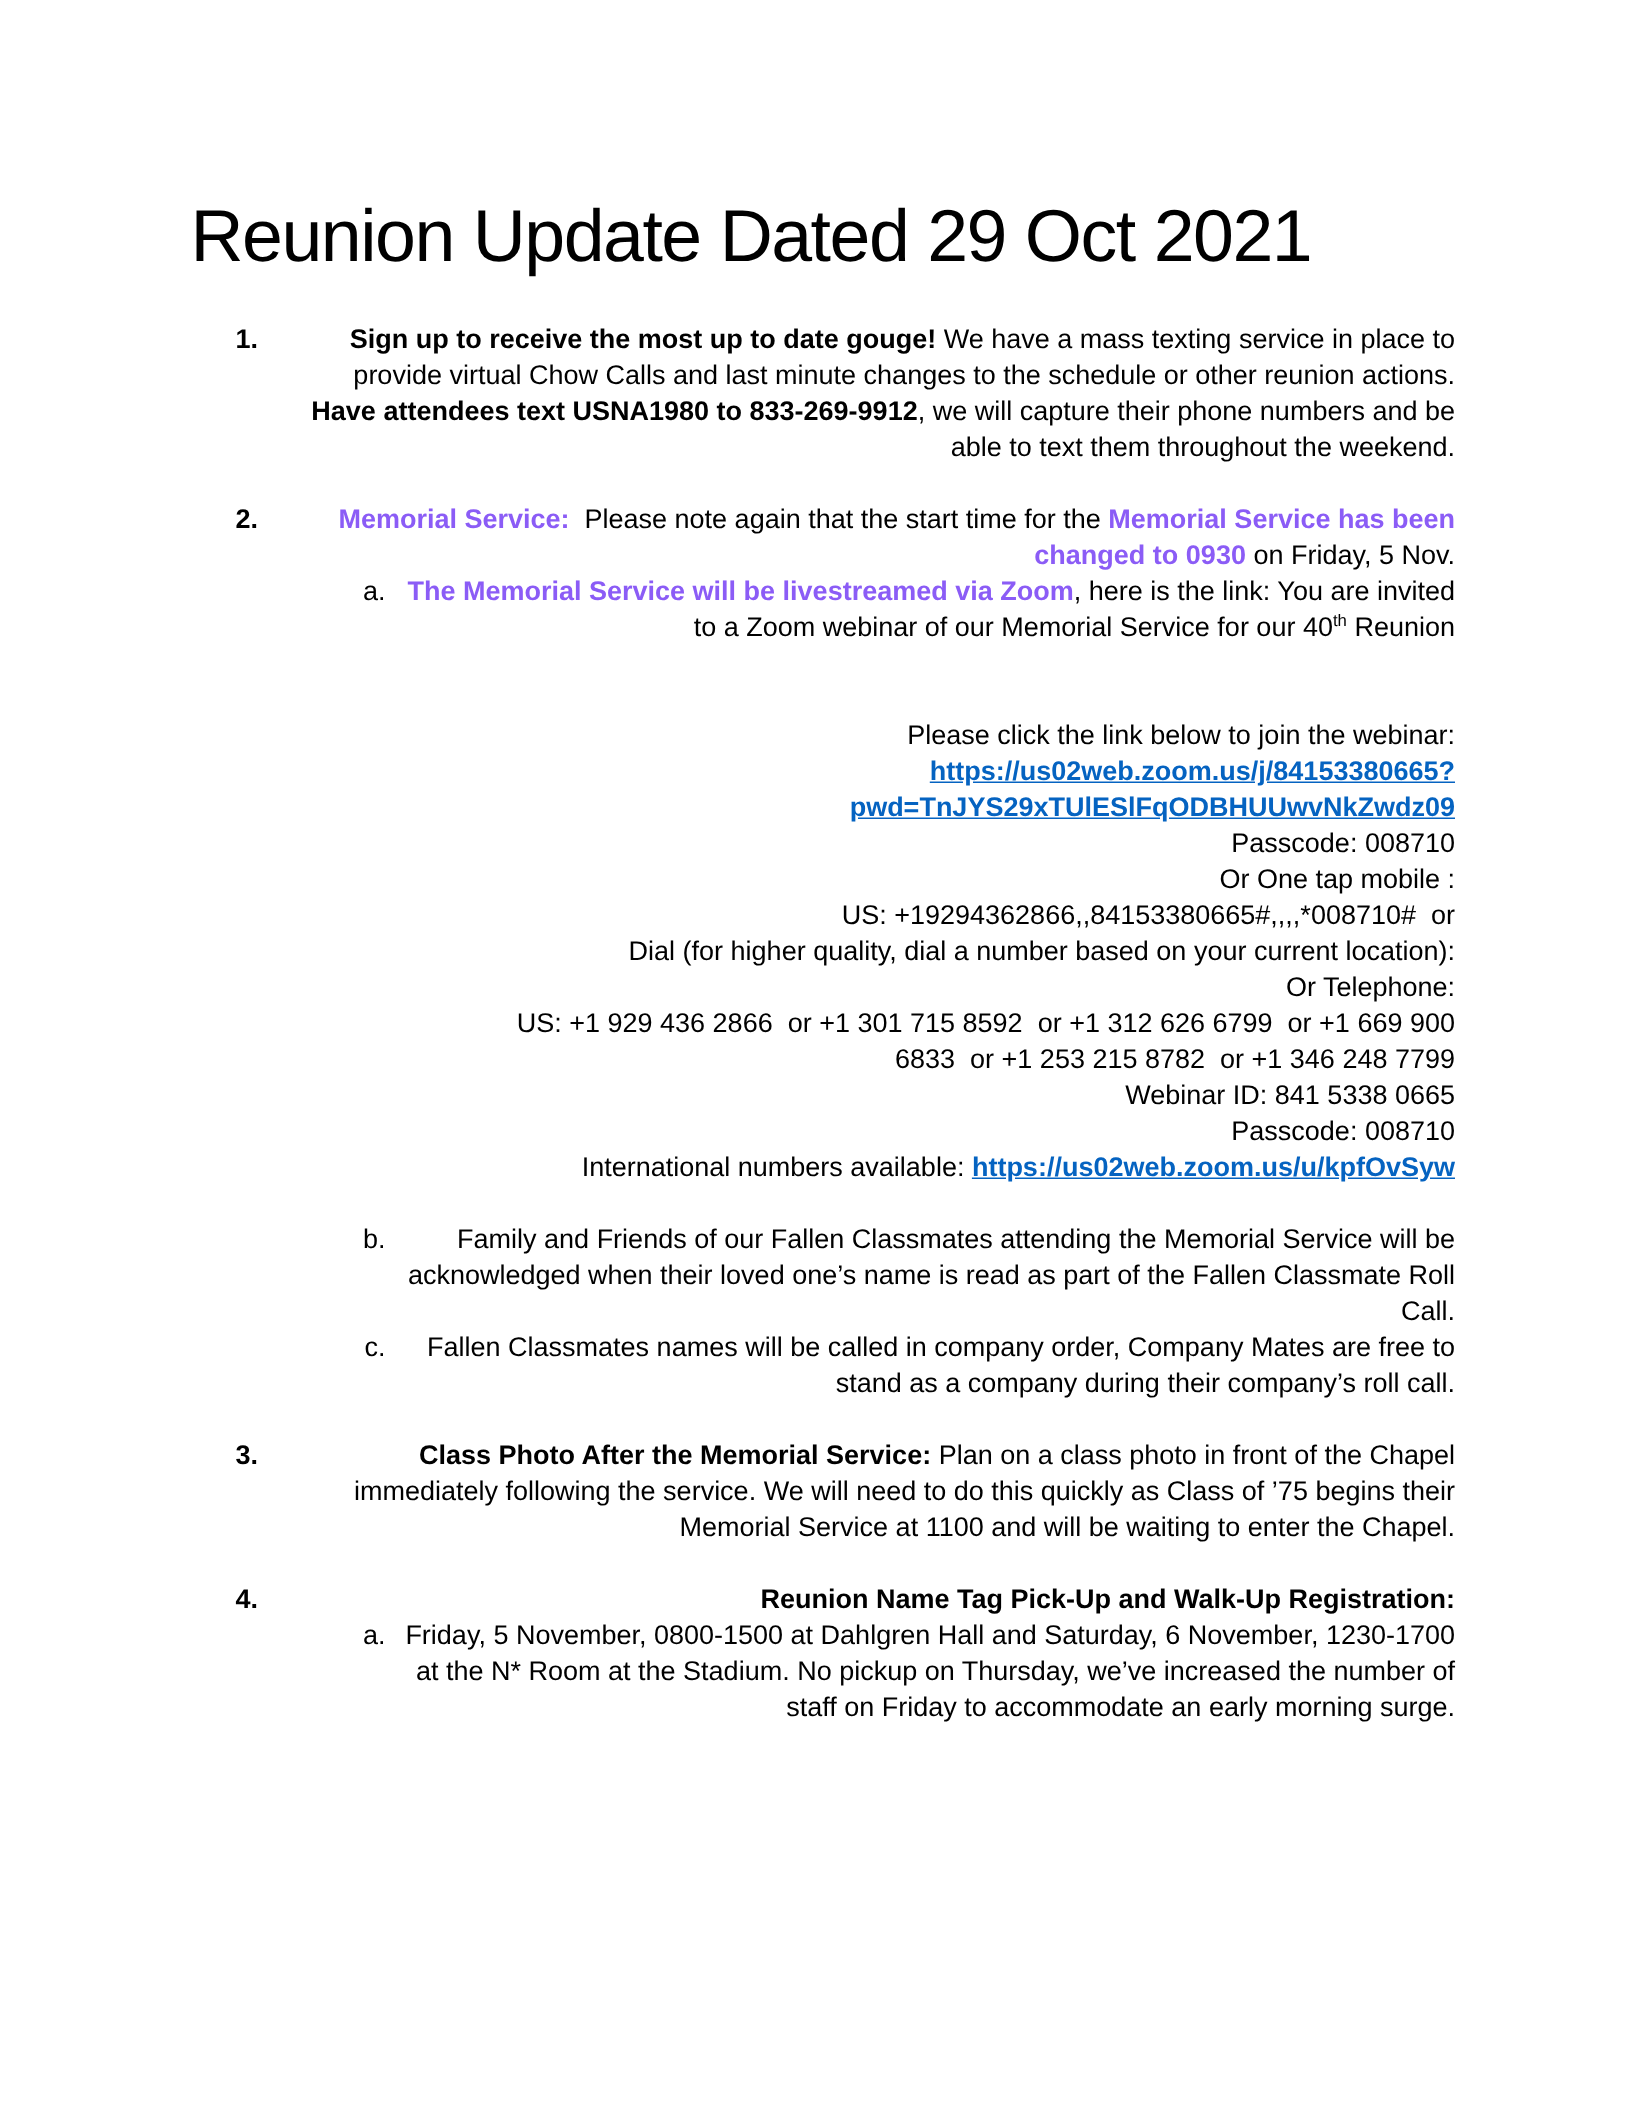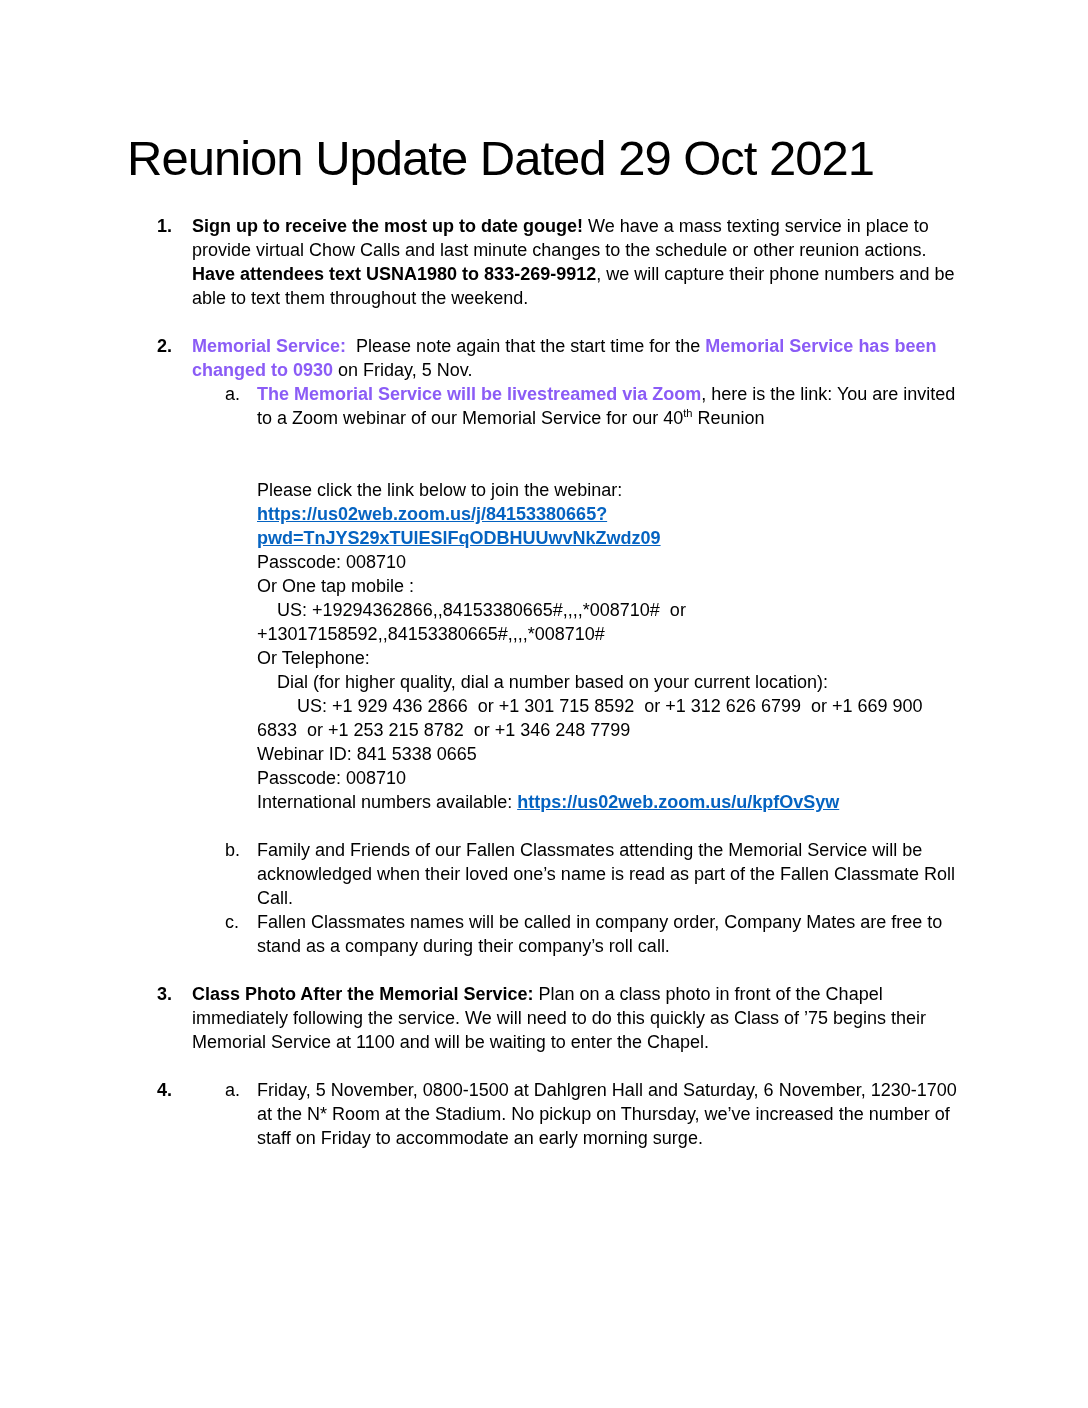--- a/index.html
+++ b/index.html
@@ -33,21 +33,21 @@
   .num {
     flex:none; width:35px;
     font-weight:700;
     font-size:18px; line-height:24px;
   }
   .subnum {
     flex:none; width:32px;
     font-weight:400;
     font-size:18px; line-height:24px;
   }
-  .li-body { flex:1; min-width:0; }
+  .li-body { flex:1; min-width:0;text-align:right; }
   .subli { display:flex; margin-left:33px; }
   .zoom-block { margin-left:65px; margin-top:24px; }
   .zoom-block .zline { font-size:18px; line-height:24px; white-space:pre-wrap; }
   .blank { height:24px; }
   .b  { font-weight:700; }
   .rb { font-weight:700; color:#8b5cf6; }
   .link { color:#0563c1; text-decoration:underline; cursor:pointer;font-weight:bold; }
   sup { font-size:62%; line-height:0; }
   .gap24 { margin-top:24px; }
 </style>
@@ -80,23 +80,22 @@
           </div>
         </div>
 
         <div class="zoom-block">
           <div class="blank"></div>
           <div class="zline">Please click the link below to join the webinar:</div>
           <div class="zline"><span class="link">https://us02web.zoom.us/j/84153380665?pwd=TnJYS29xTUlESlFqODBHUUwvNkZwdz09</span></div>
           <div class="zline">Passcode: 008710</div>
           <div class="zline">Or One tap mobile :</div>
           <div class="zline">    US: +19294362866,,84153380665#,,,,*008710#  or</div>
-          <div class="zline">+13017158592,,84153380665#,,,,*008710#</div>
+          <div class="zline">    Dial (for higher quality, dial a number based on your current location):</div>
           <div class="zline">Or Telephone:</div>
-          <div class="zline">    Dial (for higher quality, dial a number based on your current location):</div>
           <div class="zline">        US: +1 929 436 2866  or +1 301 715 8592  or +1 312 626 6799  or +1 669 900</div>
           <div class="zline">6833  or +1 253 215 8782  or +1 346 248 7799</div>
           <div class="zline">Webinar ID: 841 5338 0665</div>
           <div class="zline">Passcode: 008710</div>
           <div class="zline"><span>International numbers available: </span><span class="link">https://us02web.zoom.us/u/kpfOvSyw</span></div>
         </div>
 
         <div class="subli gap24">
           <span class="subnum">b.</span>
           <div class="li-body">
@@ -116,20 +115,21 @@
     <div class="li">
       <span class="num">3.</span>
       <div class="li-body">
         <div class="para"><span class="b">Class Photo After the Memorial Service:</span><span> Plan on a class photo in front of the Chapel immediately following the service. We will need to do this quickly as Class of ’75 begins their Memorial Service at 1100 and will be waiting to enter the Chapel.</span></div>
       </div>
     </div>
 
     <div class="li">
       <span class="num">4.</span>
       <div class="li-body">
+        <div class="para"><span class="b">Reunion Name Tag Pick-Up and Walk-Up Registration:</span></div>
         <div class="subli">
           <span class="subnum">a.</span>
           <div class="li-body">
             <div class="para">Friday, 5 November, 0800-1500 at Dahlgren Hall and Saturday, 6 November, 1230-1700 at the N* Room at the Stadium. No pickup on Thursday, we’ve increased the number of staff on Friday to accommodate an early morning surge.</div>
           </div>
         </div>
       </div>
     </div>
 
   </div>

